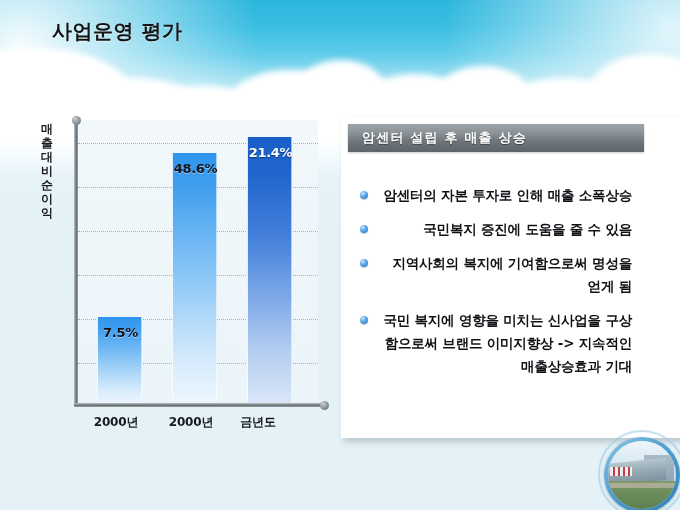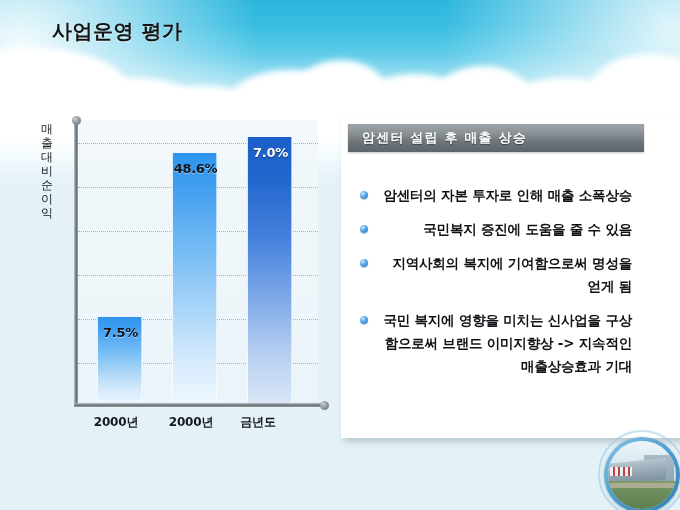--- a/index.html
+++ b/index.html
@@ -91,21 +91,21 @@
     top: 112px;
     width: 300px;
     height: 320px;
   }
   .y-axis-label {
     position: absolute;
     left: 4px;
     top: 10px;
     width: 18px;
     font-size: 12px;
-    font-weight: normal;
+    font-weight: bold;
     color: #1b1b1b;
     line-height: 14px;
     text-align: center;
     word-break: break-all;
     letter-spacing: 0px;
   }
   .plot {
     position: absolute;
     left: 44px;
     top: 8px;
@@ -375,21 +375,21 @@
 
       <div class="bar light" style="left:19px; height:88px;">
         <div class="bar-value val-dark">7.5%</div>
       </div>
 
       <div class="bar light" style="left:94px; height:252px;">
         <div class="bar-value val-dark">48.6%</div>
       </div>
 
       <div class="bar dark" style="left:169px; height:268px;">
-        <div class="bar-value val-white">7.0%</div>
+        <div class="bar-value val-white">21.4%</div>
       </div>
     </div>
 
     <div class="y-axis-line"></div>
     <div class="x-axis-line"></div>
     <div class="axis-cap cap-top"></div>
     <div class="axis-cap cap-right"></div>
 
     <div class="x-tick" style="left:47px;">2000년</div>
     <div class="x-tick" style="left:122px;">2000년</div>

